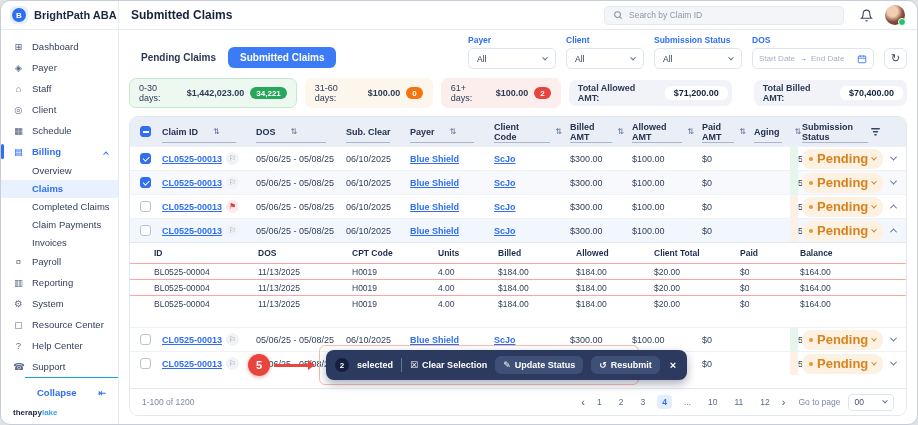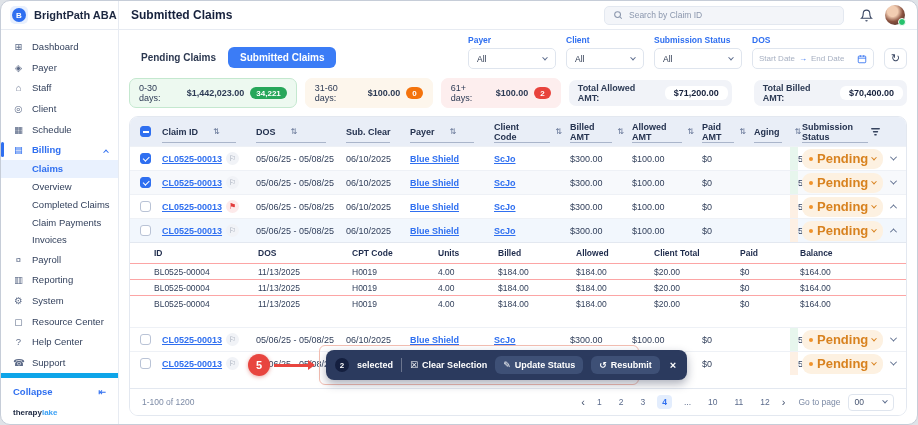--- a/index.html
+++ b/index.html
@@ -33,22 +33,22 @@
              padding-top:6px; font-size:9.5px; }
   .sb-item { height:21px; display:flex; align-items:center; gap:8px; padding-left:12px; color:#33415c; position:relative; cursor:pointer; }
   .sb-icon { width:11px; text-align:center; color:#5a impede6e8e; color:#5d6b88; font-size:9.5px; }
   .sb-item.active-parent { color:#2f6ff0; font-weight:700; }
   .sb-item.active-parent .sb-icon { color:#2f6ff0; }
   .sb-item.active-parent::before { content:""; position:absolute; left:0; top:3px; bottom:3px; width:2.5px; background:#2f6ff0; border-radius:2px; }
   .sb-caret { margin-left:auto; margin-right:10px; }
   .sb-sub { height:18px; display:flex; align-items:center; padding-left:31px; color:#33415c; cursor:pointer; }
   .sb-sub.active { background:#e9f1fe; color:#2f6ff0; font-weight:600; }
   .sb-spacer { flex:1; }
-  .collapse-row { border-top:5px solid #0ea5e9; height:25px; display:flex; align-items:center; justify-content:space-between;
-                  padding:14px 12px; color:#2f6ff0; font-weight:700; font-size:9.5px; cursor:pointer; }
+  .collapse-row { border-top:1px solid #0ea5e9; height:25px; display:flex; align-items:center; justify-content:space-between;
+                  padding:14px 12px; color:#2f6ff0; font-weight:700; font-size:9.5px; cursor:pointer;margin-left:24px; }
   .sb-footer { padding:2px 12px 7px; font-size:8px; font-weight:800; }
   .sb-footer .p1 { color:#1c2740; } .sb-footer .p2 { color:#3aa0f5; }
 
   .main { flex:1; min-width:0; display:flex; flex-direction:column; padding:5px 10px 8px; }
 
   
   .toprow { display:flex; align-items:flex-end; justify-content:space-between; }
   .tabs { display:flex; align-items:center; margin-bottom:1px; }
   .tab { padding:5px 12px; font-size:10px; font-weight:700; color:#2c3850; border-radius:6px; cursor:pointer; }
   .tab.active { background:#3b7cf6; color:#fff; }
@@ -204,25 +204,25 @@
         </div>
       <div class="sb-item">
           <span class="sb-icon">▦</span>
           <span>Schedule</span>
         </div>
       <div class="sb-item active-parent">
           <span class="sb-icon">▤</span>
           <span>Billing</span>
           <span class="sb-caret"><span class="chev up tiny" style="border-color:#2f6ff0;"></span></span>
         </div>
+      <div class="sb-sub">
+          <span>Overview</span>
+        </div>
       <div class="sb-sub active">
           <span>Claims</span>
-        </div>
-      <div class="sb-sub">
-          <span>Overview</span>
         </div>
       <div class="sb-sub">
           <span>Completed Claims</span>
         </div>
       <div class="sb-sub">
           <span>Claim Payments</span>
         </div>
       <div class="sb-sub">
           <span>Invoices</span>
         </div>

